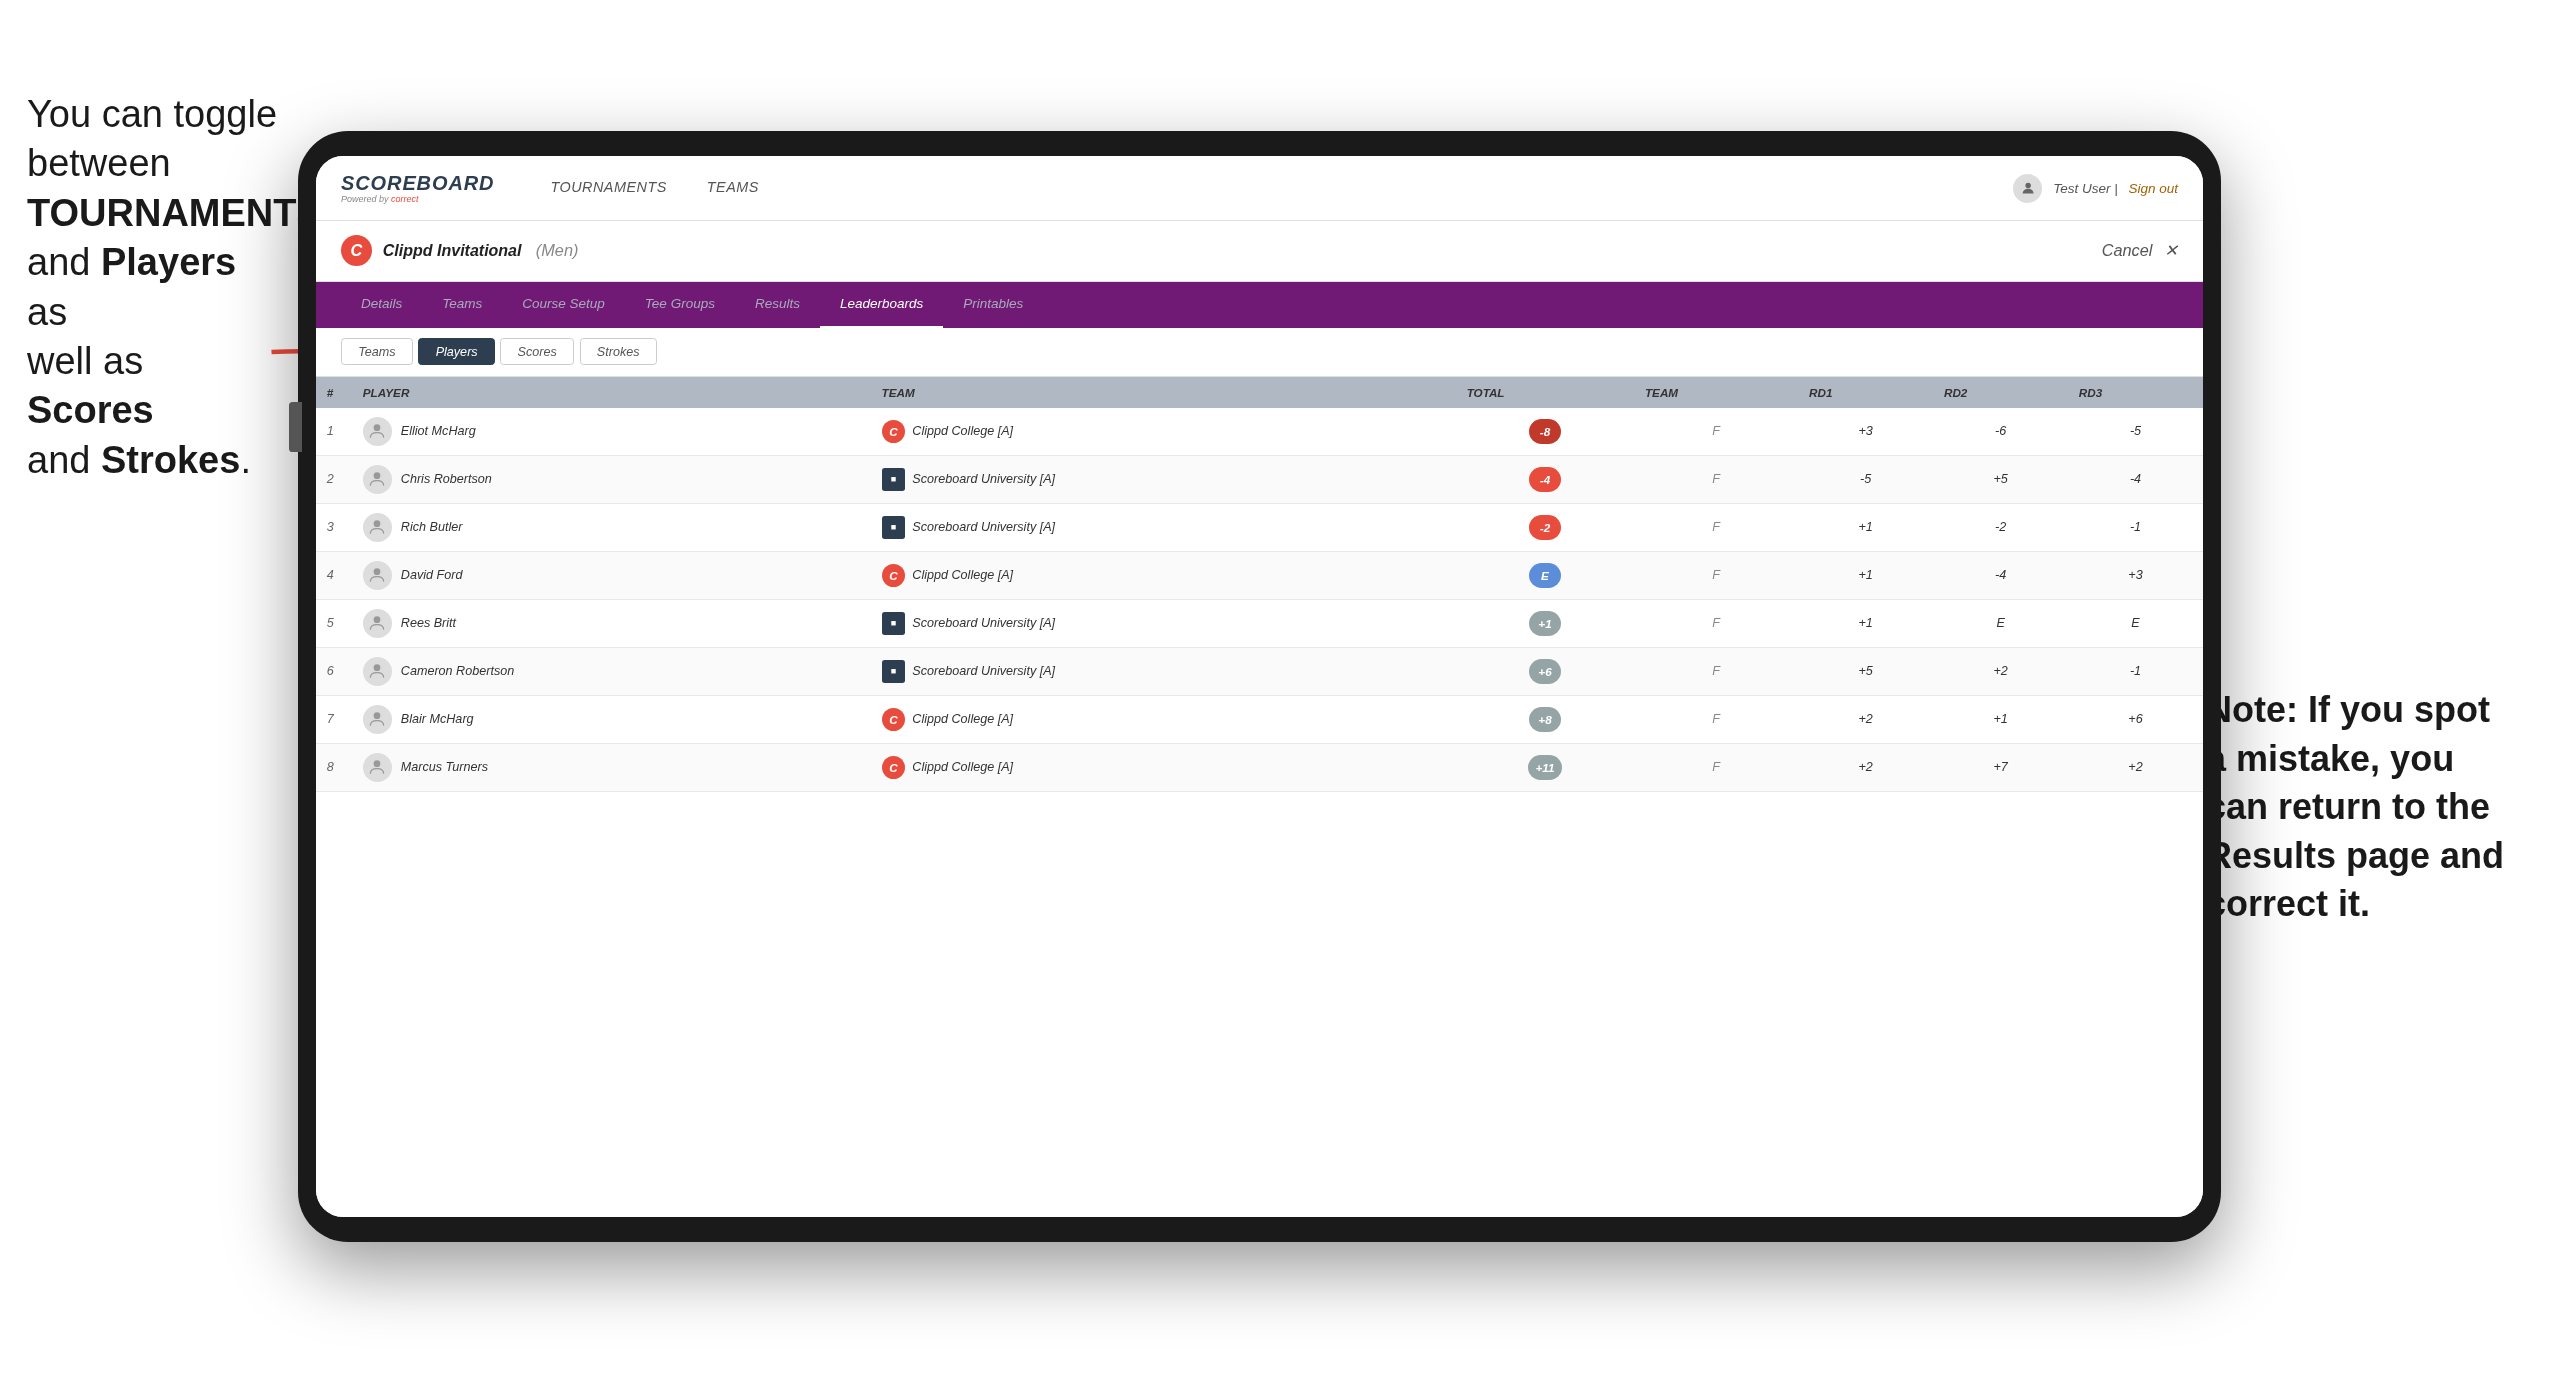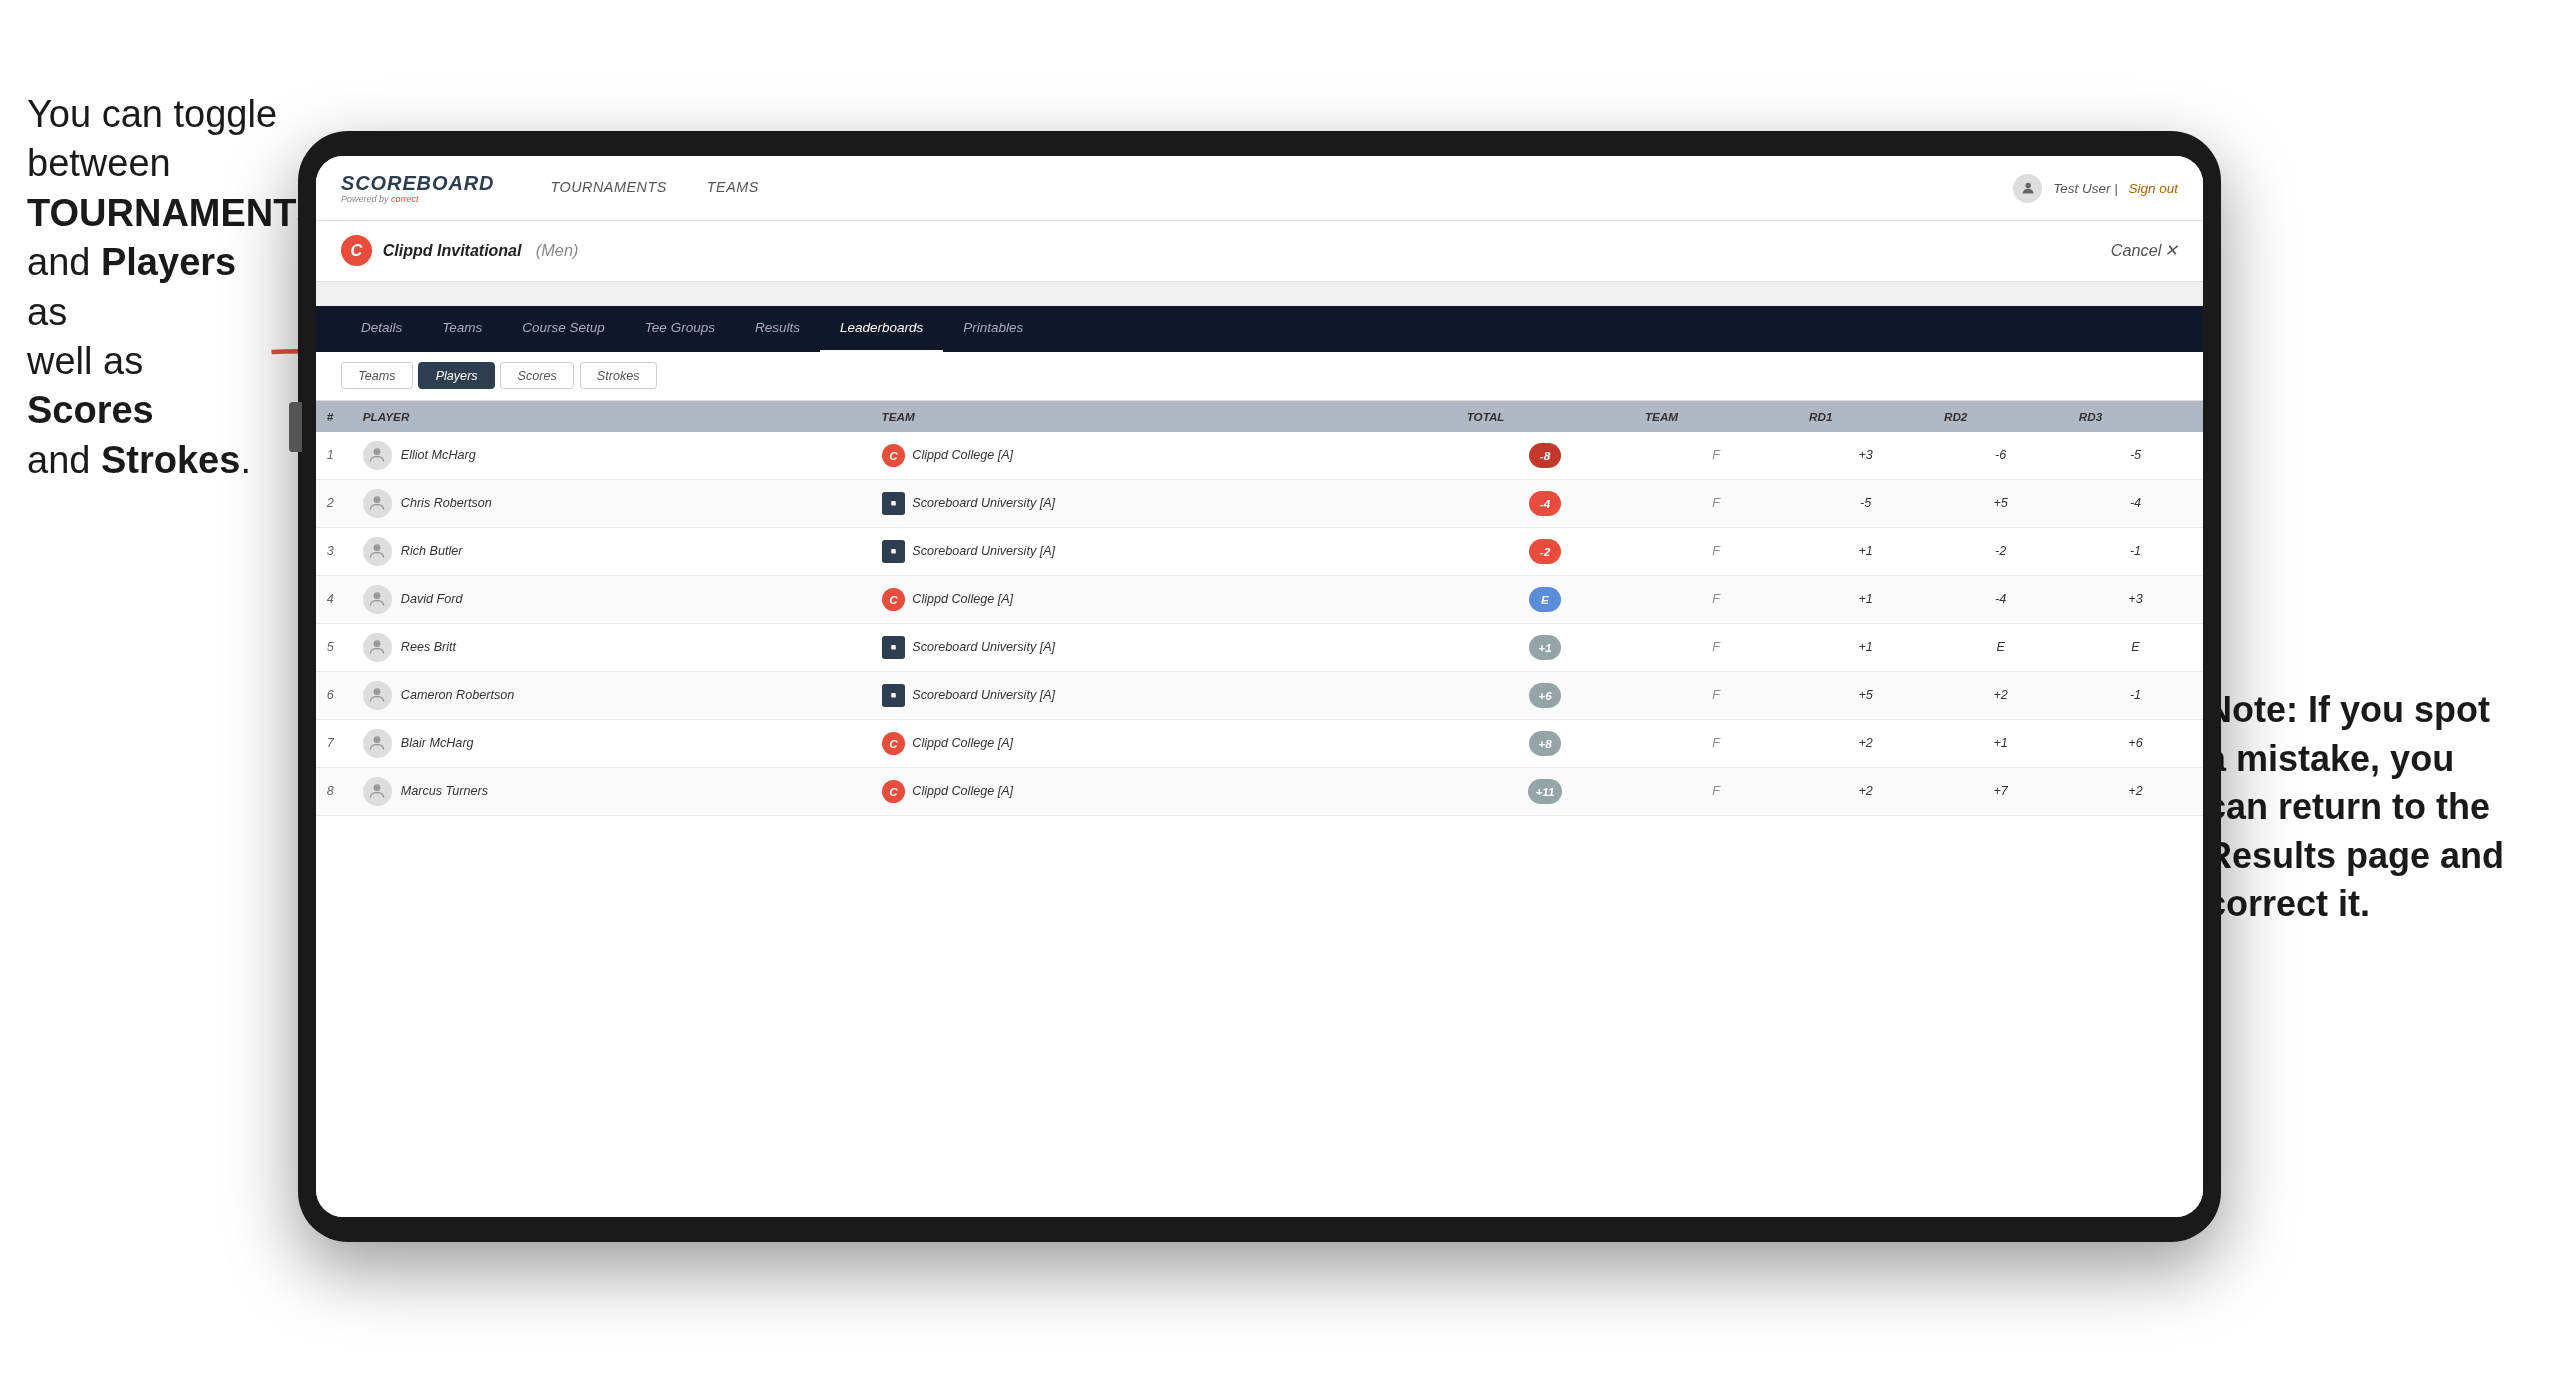--- a/index.html
+++ b/index.html
@@ -164,31 +164,30 @@
       font-size: 16.3px;
       color: #888;
       margin-left: 3.6px;
     }
     .cancel-btn {
       font-size: 14.4px;
       color: #555;
       cursor: pointer;
       display: flex;
       align-items: flex-start;
-      gap: 3px;
+      gap: 12px;
     }
     .cancel-btn span { font-size: 16.3px; }
 
     
     .tab-nav {
-      background: #0f172a;
+      background: #701a75;
       display: flex;
       padding: 0 25px;
       flex-shrink: 0;
-      margin-top: 24px;
     }
     .tab-item {
       padding: 14.4px 20px;
       font-size: 13.5px;
       color: #aab;
       cursor: pointer;
       border-bottom: 2.7px solid transparent;
     }
     .tab-item.active {
       color: #ffffff;

